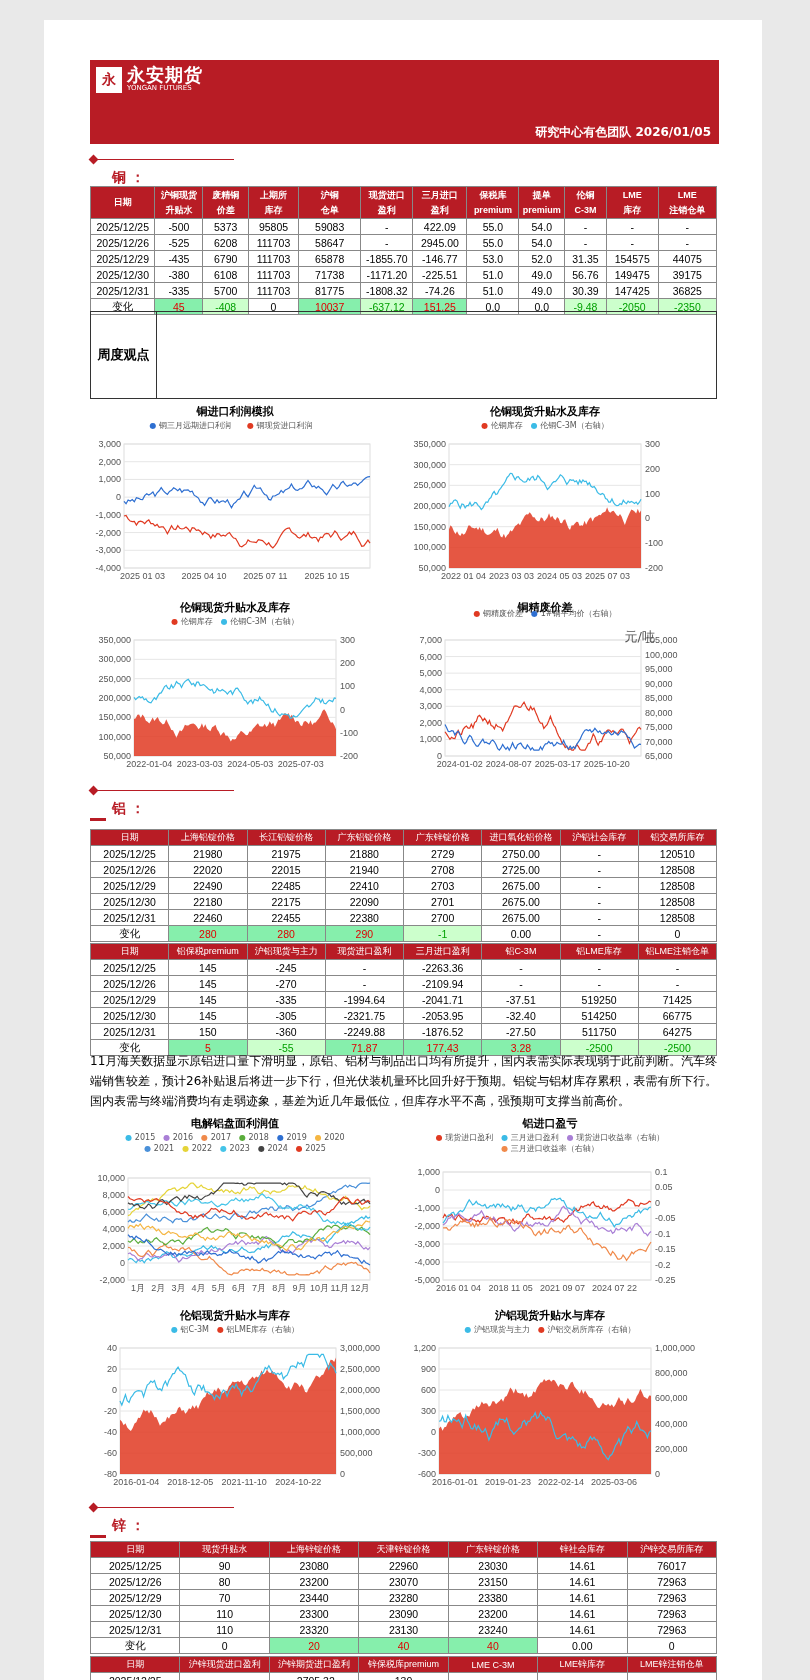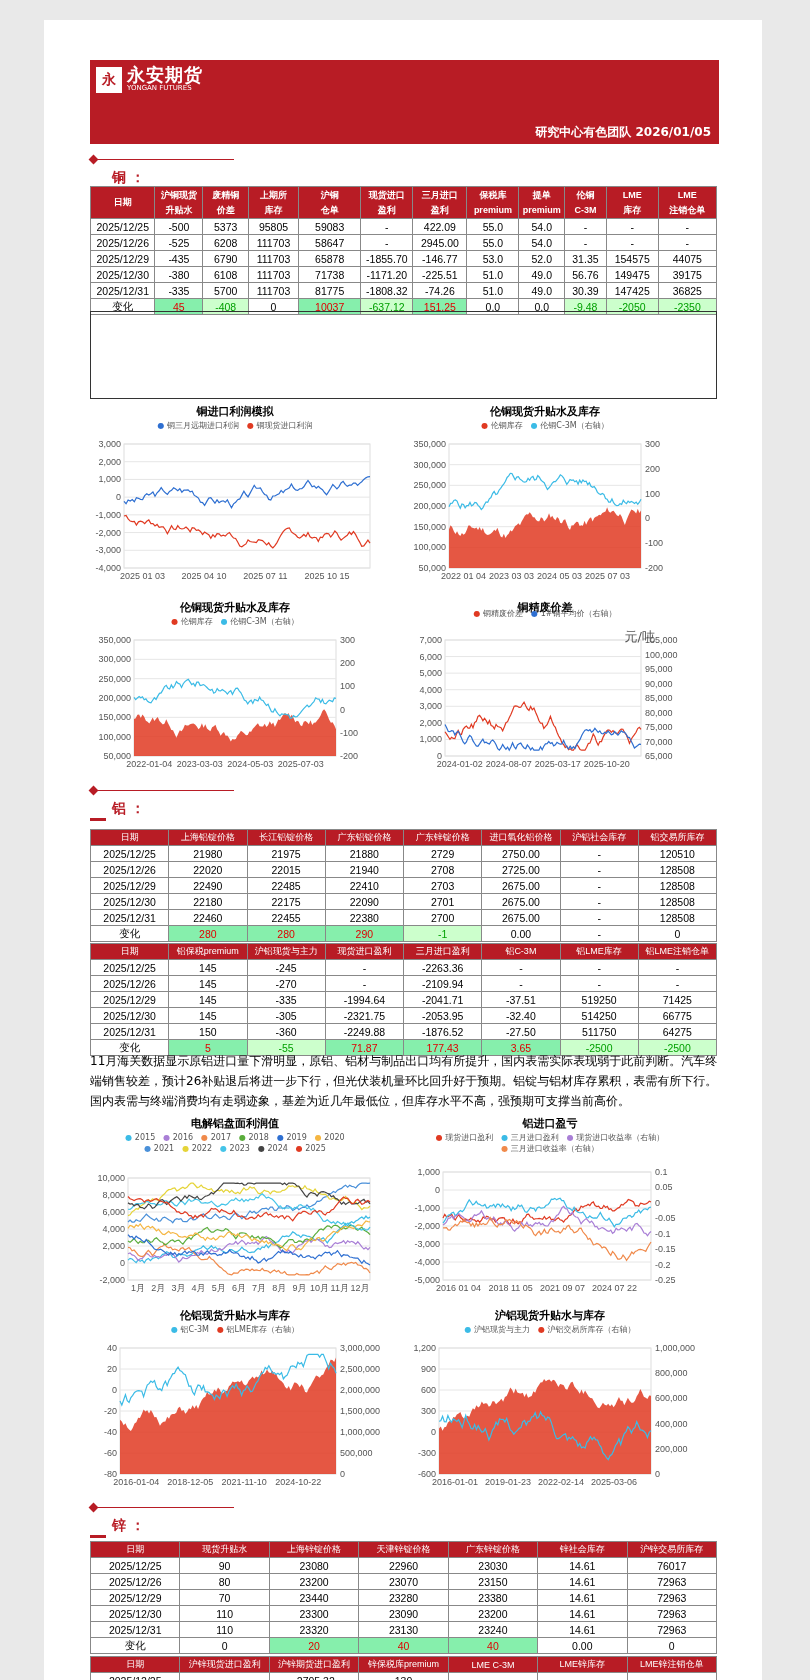--- a/index.html
+++ b/index.html
@@ -151,20 +151,21 @@
         <td class="">0.0</td>
         <td class="">0.0</td>
         <td class="green">-9.48</td>
         <td class="green">-2050</td>
         <td class="green">-2350</td>
       </tr>
     </tbody>
   </table>
 
 <div class="view">
+  <div class="view-l">周度观点</div>
 </div>
 
 <div class="sec" style="top:786px">
   <div class="line"></div>
     <div class="dia"></div>
   <div class="lbl">铝 ：</div>
   <div class="dash"></div>
 </div>
 <table id="al1" style="top:829px;width:627px">
     <tbody>
@@ -301,21 +302,21 @@
         <td>-27.50</td>
         <td>511750</td>
         <td>64275</td>
       </tr>
       <tr>
         <td class="">变化</td>
         <td class="pink">5</td>
         <td class="green">-55</td>
         <td class="pink">71.87</td>
         <td class="pink">177.43</td>
-        <td class="pink">3.65</td>
+        <td class="pink">3.28</td>
         <td class="green">-2500</td>
         <td class="green">-2500</td>
       </tr>
     </tbody>
   </table>
 <div class="para">11月海关数据显示原铝进口量下滑明显，原铝、铝材与制品出口均有所提升，国内表需实际表现弱于此前判断。汽车终端销售较差，预计26补贴退后将进一步下行，但光伏装机量环比回升好于预期。铝锭与铝材库存累积，表需有所下行。国内表需与终端消费均有走弱迹象，基差为近几年最低位，但库存水平不高，强预期可支撑当前高价。</div>
 
 <div class="sec" style="top:1503px">
   <div class="line"></div>
     <div class="dia"></div>
@@ -432,21 +433,21 @@
       <line x1="34" x2="280" y1="164" y2="164" stroke="#e6e6e6"></line>
       <text class="ax" x="31" y="167" text-anchor="end">-4,000</text>
       <text class="ax" x="52.45" y="175" text-anchor="middle">2025 01 03</text>
       <text class="ax" x="113.95" y="175" text-anchor="middle">2025 04 10</text>
       <text class="ax" x="175.45" y="175" text-anchor="middle">2025 07 11</text>
       <text class="ax" x="236.95" y="175" text-anchor="middle">2025 10 15</text>
       <path d="M34,97.26750342935527 L36.0672268907563,99.72263220164609 L38.134453781512605,95.96107561728394 L40.20168067226891,96.96901680384087 L42.26890756302521,95.59572530864196 L44.33613445378151,97.73726080246912 L46.403361344537814,93.72462122770918 L48.470588235294116,94.32966872427983 L50.53781512605042,95.40216666666666 L52.60504201680672,95.55126114540465 L54.67226890756302,91.64474022633745 L56.739495798319325,89.73940432098765 L58.80672268907563,90.93588100137174 L60.87394957983193,89.77121759259258 L62.94117647058823,88.0425848765432 L65.00840336134453,92.23542524005487 L67.07563025210084,88.76937860082305 L69.14285714285714,86.75531944444444 L71.21008403361344,83.59683830589849 L73.27731092436974,86.52950102880658 L75.34453781512605,88.83121913580247 L77.41176470588235,90.39706464334705 L79.47899159663865,87.45186265432099 L81.54621848739495,86.3738950617284 L83.61344537815125,83.763048696845 L85.68067226890756,85.08674125514403 L87.74789915966386,86.67695833333333 L89.81512605042016,84.73173491083675 L91.88235294117646,88.17441460905349 L93.94957983193277,86.18402006172838 L96.01680672268907,86.1300677297668 L98.08403361344538,85.92516049382715 L100.15126050420169,87.8486913580247 L102.21848739495799,87.29499159807955 L104.28571428571429,91.4192566872428 L106.3529411764706,92.45458333333332 L108.4201680672269,94.07345096021947 L110.4873949579832,98.20698096707818 L112.5546218487395,98.61530709876543 L114.6218487394958,101.462390260631 L116.6890756302521,97.66861111111112 L118.75630252100841,94.0944737654321 L120.82352941176471,93.60875394375856 L122.89075630252101,96.37442489711933 L124.95798319327731,99.20569444444443 L127.02521008403362,95.88948645404663 L129.0924369747899,98.72470010288065 L131.15966386554624,97.37258024691357 L133.2268907563025,96.79153223593963 L135.29411764705884,98.26971450617283 L137.3613445378151,95.8887422839506 L139.42857142857144,99.99183573388203 L141.49579831932772,103.74974588477366 L143.56302521008405,99.87779166666664 L145.63025210084032,98.31734139231823 L147.69747899159665,95.69507201646088 L149.76470588235293,94.93333950617281 L151.83193277310926,91.10499365569271 L153.89915966386553,87.18597067901233 L155.96638655462186,90.51899691358022 L158.03361344537814,92.88173696844991 L160.10084033613447,89.13271965020573 L162.16806722689077,85.24837499999997 L164.23529411764707,81.28451577503427 L166.30252100840337,84.2355967078189 L168.36974789915968,84.24508487654317 L170.43697478991598,83.86027451989023 L172.50420168067228,87.7448796296296 L174.57142857142858,90.46273765432096 L176.6386554621849,91.26595764746224 L178.7058823529412,95.38084619341562 L180.7731092436975,96.00494444444443 L182.8403361344538,91.98850960219478 L184.9075630252101,92.01377417695473 L186.9747899159664,90.80531635802468 L189.0420168067227,89.70487482853221 L191.109243697479,86.38394135802467 L193.1764705882353,88.66746450617282 L195.2436974789916,85.92199777091906 L197.3109243697479,85.06162551440329 L199.3781512605042,83.86499999999998 L201.4453781512605,79.9768228737997 L203.51260504201682,83.76710442386829 L205.57983193277312,85.86153395061727 L207.64705882352942,86.39629458161865 L209.71428571428572,84.73065586419753 L211.78151260504202,84.5906774691358 L213.84873949579833,82.8173573388203 L215.91596638655463,79.33255761316872 L217.98319327731093,76.49604166666666 L220.05042016806723,79.42695558984911 L222.11764705882354,82.82308744855968 L224.18487394957984,81.89123765432099 L226.25210084033614,84.24203377914952 L228.31932773109244,82.24252314814814 L230.38655462184875,84.19987654320987 L232.45378151260505,85.74953635116597 L234.52100840336135,88.50114248971192 L236.58823529411765,90.71556944444444 L238.65546218487395,87.62640775034293 L240.72268907563026,84.2992232510288 L242.78991596638656,80.52192746913579 L244.85714285714286,82.69959242112483 L246.92436974789916,84.88704320987654 L248.99159663865547,82.61256172839505 L251.05882352941177,78.98603480795609 L253.12605042016807,77.30488014403292 L255.19327731092437,80.41108333333332 L257.26050420168065,82.3326793552812 L259.327731092437,81.14301183127571 L261.3949579831933,81.21110339506173 L263.4621848739496,79.05647050754457 L265.52941176470586,79.1017160493827 L267.5966386554622,81.45623302469136 L269.6638655462185,79.34435270919066 L271.7310924369748,77.75127057613167 L273.79831932773106,75.42008333333331 L275.8655462184874,73.8532704046639 L277.9327731092437,72.81195318930038 L280,72.56626543209873" fill="none" stroke="#2e6fd1" stroke-width="1.2"></path>
       <path d="M34,112.00319821673524 L36.0672268907563,111.47554441015089 L38.134453781512605,114.81322170781893 L40.20168067226891,117.03549965706446 L42.26890756302521,117.5284379286694 L44.33613445378151,117.47303446502058 L46.403361344537814,121.13115140603566 L48.470588235294116,117.84255212620027 L50.53781512605042,117.06638271604938 L52.60504201680672,117.84043124142661 L54.67226890756302,119.7114981138546 L56.739495798319325,117.27021090534978 L58.80672268907563,115.90361694101509 L60.87394957983193,119.57888700274347 L62.94117647058823,119.59146347736625 L65.00840336134453,121.89098628257888 L67.07563025210084,120.39832990397807 L69.14285714285714,123.3670848765432 L71.21008403361344,122.84281704389575 L73.27731092436974,122.9534379286694 L75.34453781512605,125.76401954732509 L77.41176470588235,129.66938700274346 L79.47899159663865,125.85782218792868 L81.54621848739495,121.77921193415638 L83.61344537815125,125.07097393689986 L85.68067226890756,125.55509379286694 L87.74789915966386,121.59960648148147 L89.81512605042016,124.29785562414266 L91.88235294117646,124.99886385459533 L93.94957983193277,124.56214763374484 L96.01680672268907,123.07030984224966 L98.08403361344538,124.97274348422496 L100.15126050420169,127.83377983539094 L102.21848739495799,123.61861436899862 L104.28571428571429,124.09034379286695 L106.3529411764706,126.4114475308642 L108.4201680672269,126.00304698216735 L110.4873949579832,127.47527589163236 L112.5546218487395,130.48209516460906 L114.6218487394958,128.1138854595336 L116.6890756302521,129.40115089163237 L118.75630252100841,130.70266718106996 L120.82352941176471,134.35140757887518 L122.89075630252101,130.65157990397805 L124.95798319327731,132.92010802469136 L127.02521008403362,129.58589111796982 L129.0924369747899,129.84017403978052 L131.15966386554624,132.1313621399177 L133.2268907563025,131.23761385459534 L135.29411764705884,132.0905444101509 L137.3613445378151,129.84337397119342 L139.42857142857144,128.5168535665295 L141.49579831932772,131.67630212620028 L143.56302521008405,134.07308796296297 L145.63025210084032,134.50388803155008 L147.69747899159665,138.06105829903976 L149.76470588235293,141.98744855967078 L151.83193277310926,142.74899502743483 L153.89915966386553,141.1784240397805 L155.96638655462186,139.90340020576133 L158.03361344537814,135.95245233196158 L160.10084033613447,137.4720104595336 L162.16806722689077,138.00788734567902 L164.23529411764707,138.0445377229081 L166.30252100840337,138.57542866941014 L168.36974789915968,135.6378544238683 L170.43697478991598,136.0655289780521 L172.50420168067228,136.59228978052124 L174.57142857142858,138.64024588477366 L176.6386554621849,140.92570387517145 L178.7058823529412,138.81620490397805 L180.7731092436975,142.0120061728395 L182.8403361344538,144.0053401920439 L184.9075630252101,141.69078515089163 L186.9747899159664,138.58007973251028 L189.0420168067227,134.5147157064472 L191.109243697479,130.8096416323731 L193.1764705882353,127.68141100823044 L195.2436974789916,125.53410819615911 L197.3109243697479,124.31638545953359 L199.3781512605042,123.84294444444443 L201.4453781512605,127.97379543895747 L203.51260504201682,129.5046277434842 L205.57983193277312,130.74162448559667 L207.64705882352942,133.21405521262 L209.71428571428572,134.13797959533605 L211.78151260504202,132.52439557613167 L213.84873949579833,130.46516529492453 L215.91596638655463,132.49005212620025 L217.98319327731093,128.5282021604938 L220.05042016806723,132.80740346364882 L222.11764705882354,134.0244564471879 L224.18487394957984,133.27998868312756 L226.25210084033614,133.79104749657063 L228.31932773109244,137.35480366941016 L230.38655462184875,133.09669958847735 L232.45378151260505,133.47637517146774 L234.52100840336135,130.24470490397803 L236.58823529411765,129.48527932098762 L238.65546218487395,129.75366426611794 L240.72268907563026,133.00777126200273 L242.78991596638656,130.46267232510286 L244.85714285714286,127.02319255829902 L246.92436974789916,129.06761385459532 L248.99159663865547,133.19582304526747 L251.05882352941177,136.19523782578872 L253.12605042016807,134.39784379286692 L255.19327731092437,132.6816759259259 L257.26050420168065,131.29007784636485 L259.327731092437,128.08207218792865 L261.3949579831933,130.42717541152263 L263.4621848739496,127.5579903978052 L265.52941176470586,130.43391015089162 L267.5966386554622,134.44926594650207 L269.6638655462185,138.0792532578875 L271.7310924369748,142.23696879286695 L273.79831932773106,141.91489197530862 L275.8655462184874,139.04414420438957 L277.9327731092437,136.0648592249657 L280,139.1409979423868" fill="none" stroke="#e03a22" stroke-width="1.2"></path>
     </svg>
     <div class="ct">铜进口利润模拟</div>
-    <div class="lg" style="top:16px;line-height:11px;padding:0 20px"><span style="margin:0 4px;white-space:nowrap;display:inline-block"><span style="color:#2e6fd1">●</span> <span>铜三月远期进口利润</span></span><span style="margin:0 4px;white-space:nowrap;display:inline-block"><span style="color:#e03a22">●</span> <span>铜现货进口利润</span></span></div>
+    <div class="lg" style="top:16px;line-height:11px;padding:0 20px"><span style="margin:0 4px;white-space:nowrap;display:inline-block"><span style="color:#2e6fd1">●</span> <span>铜三月远期进口利润</span></span><span style="margin:0 12px;white-space:nowrap;display:inline-block"><span style="color:#e03a22">●</span> <span>铜现货进口利润</span></span></div>
   </div>
 <div class="chart" id="c2" style="left:405px;top:404px;width:280px;height:180px">
     <svg width="280" height="180" style="position:absolute;left:0;top:0">
       <rect x="44" y="40" width="192" height="124" fill="none" stroke="#ddd"></rect>
       <line x1="44" x2="236" y1="40" y2="40" stroke="#e6e6e6"></line>
       <text class="ax" x="41" y="43" text-anchor="end">350,000</text>
       <line x1="44" x2="236" y1="60.66666666666667" y2="60.66666666666667" stroke="#e6e6e6"></line>
       <text class="ax" x="41" y="63.66666666666667" text-anchor="end">300,000</text>
       <line x1="44" x2="236" y1="81.33333333333334" y2="81.33333333333334" stroke="#e6e6e6"></line>
       <text class="ax" x="41" y="84.33333333333334" text-anchor="end">250,000</text>

